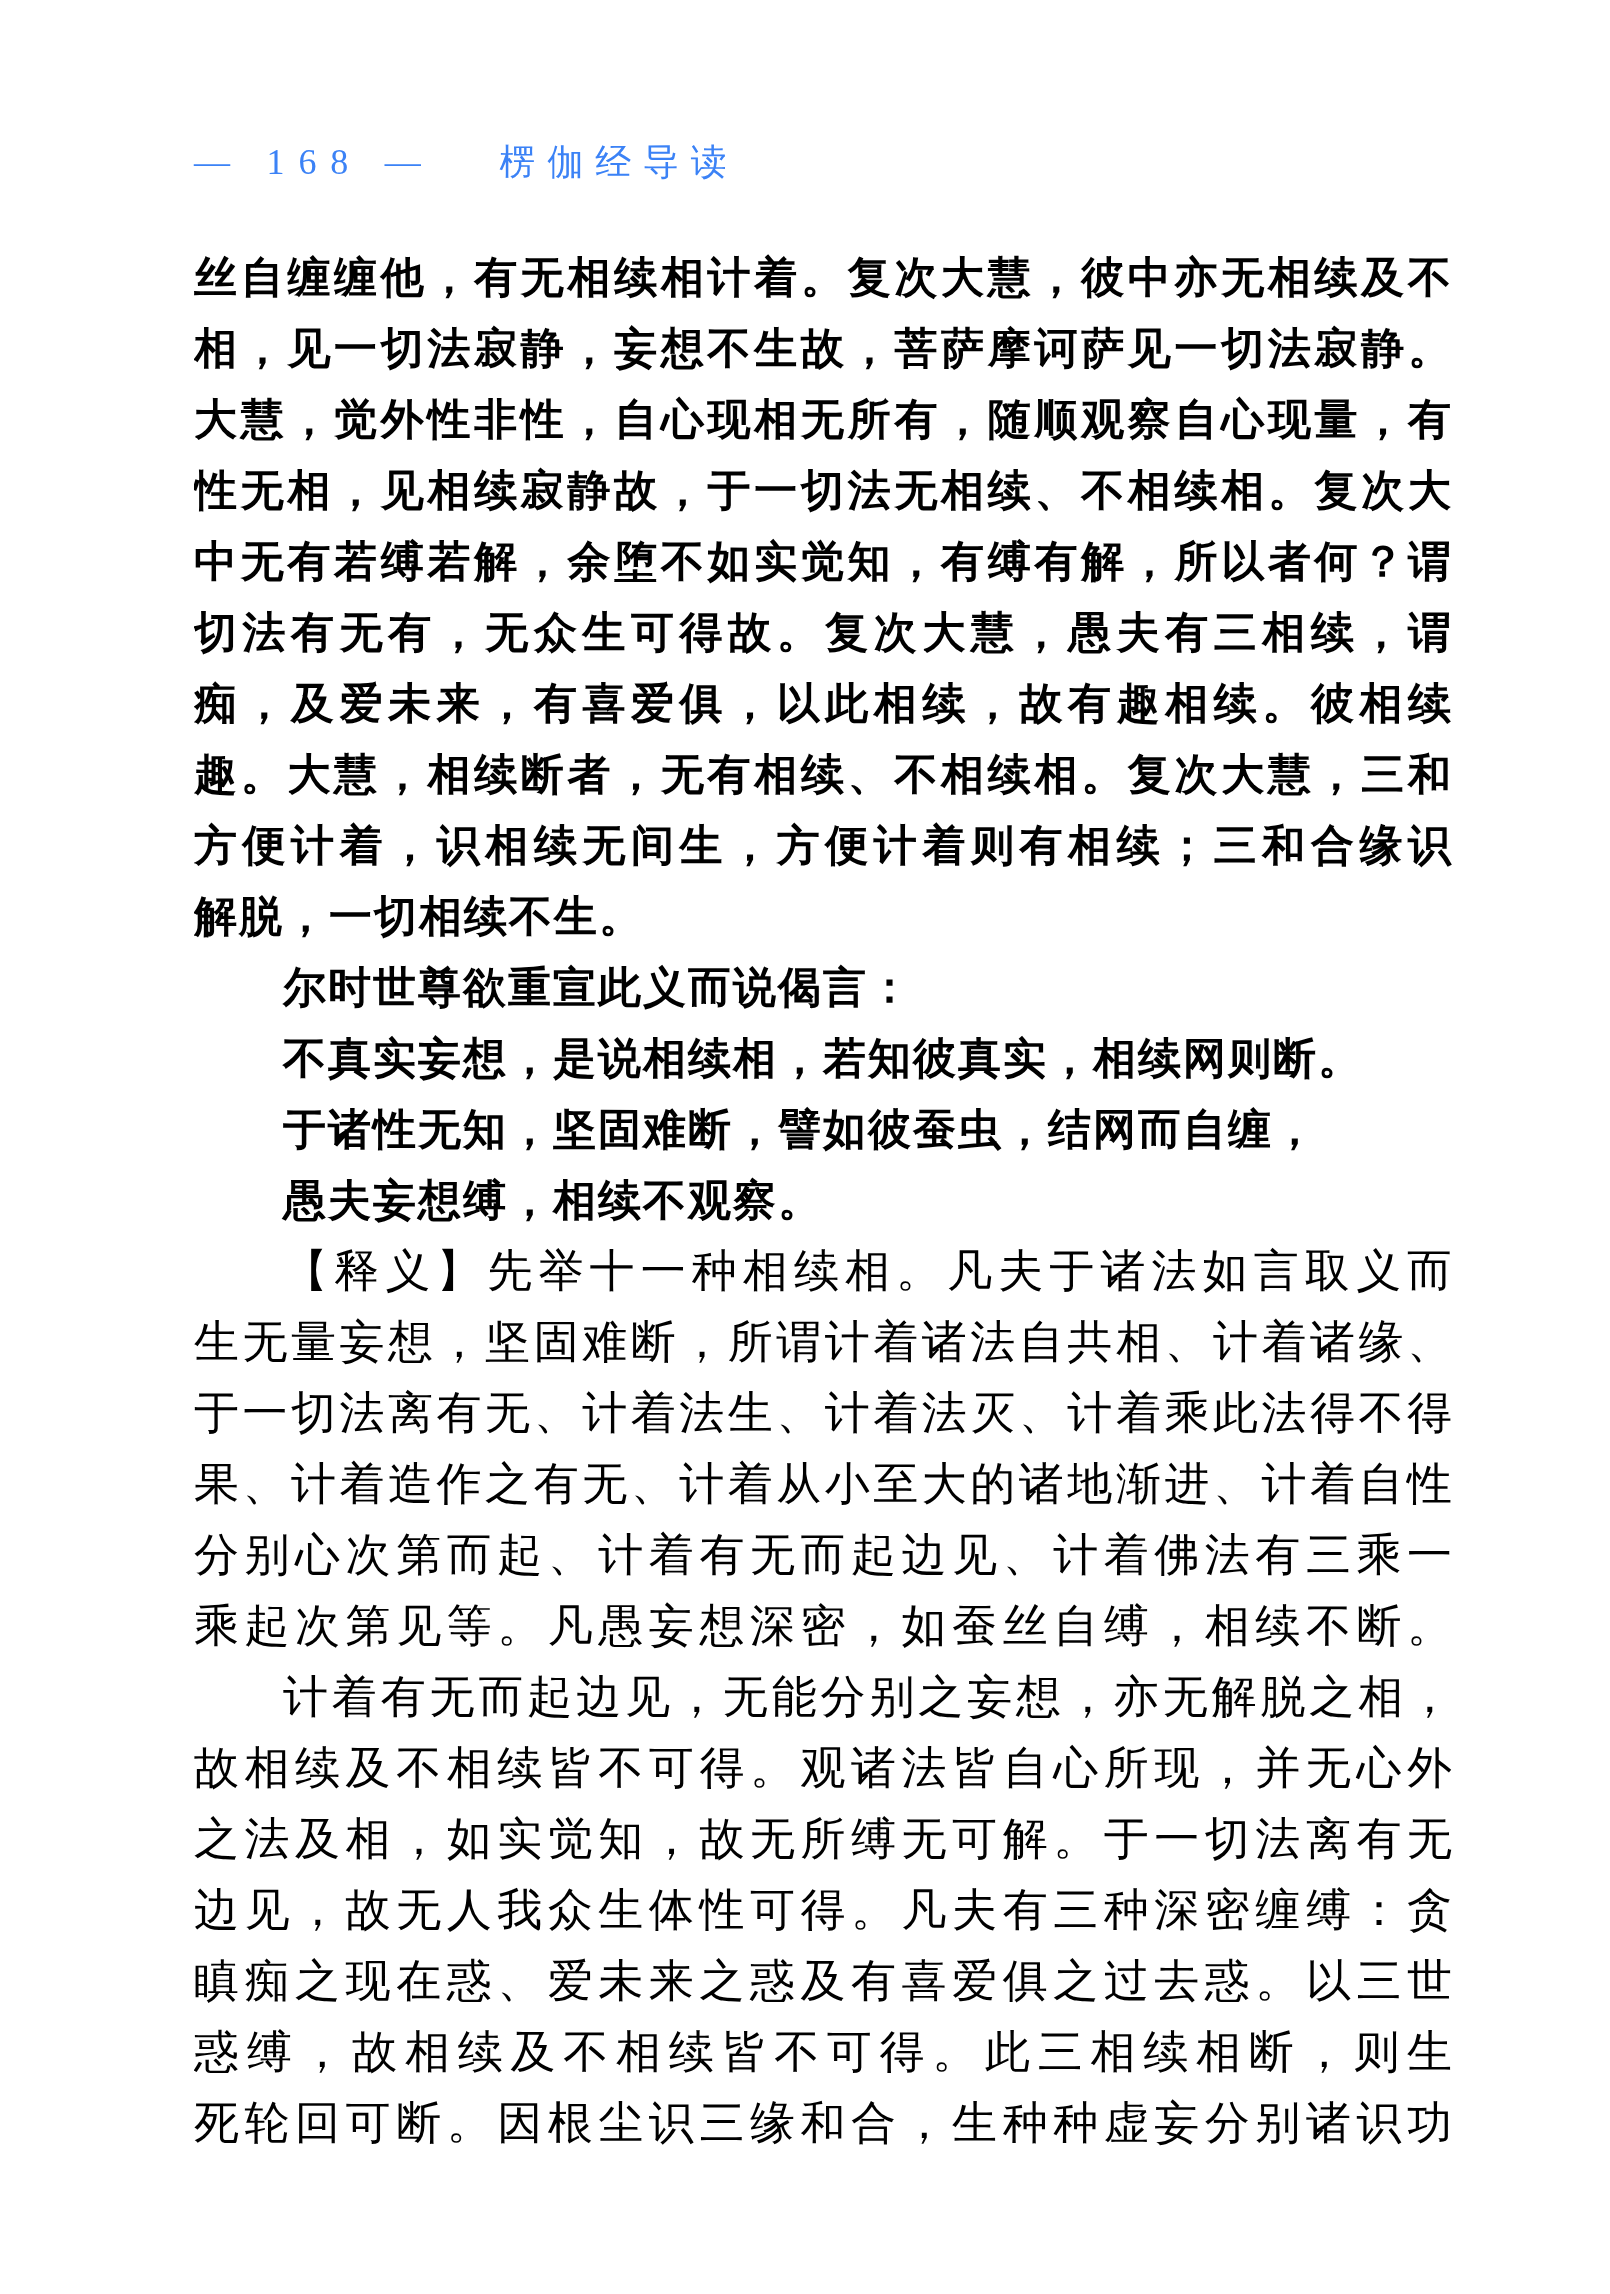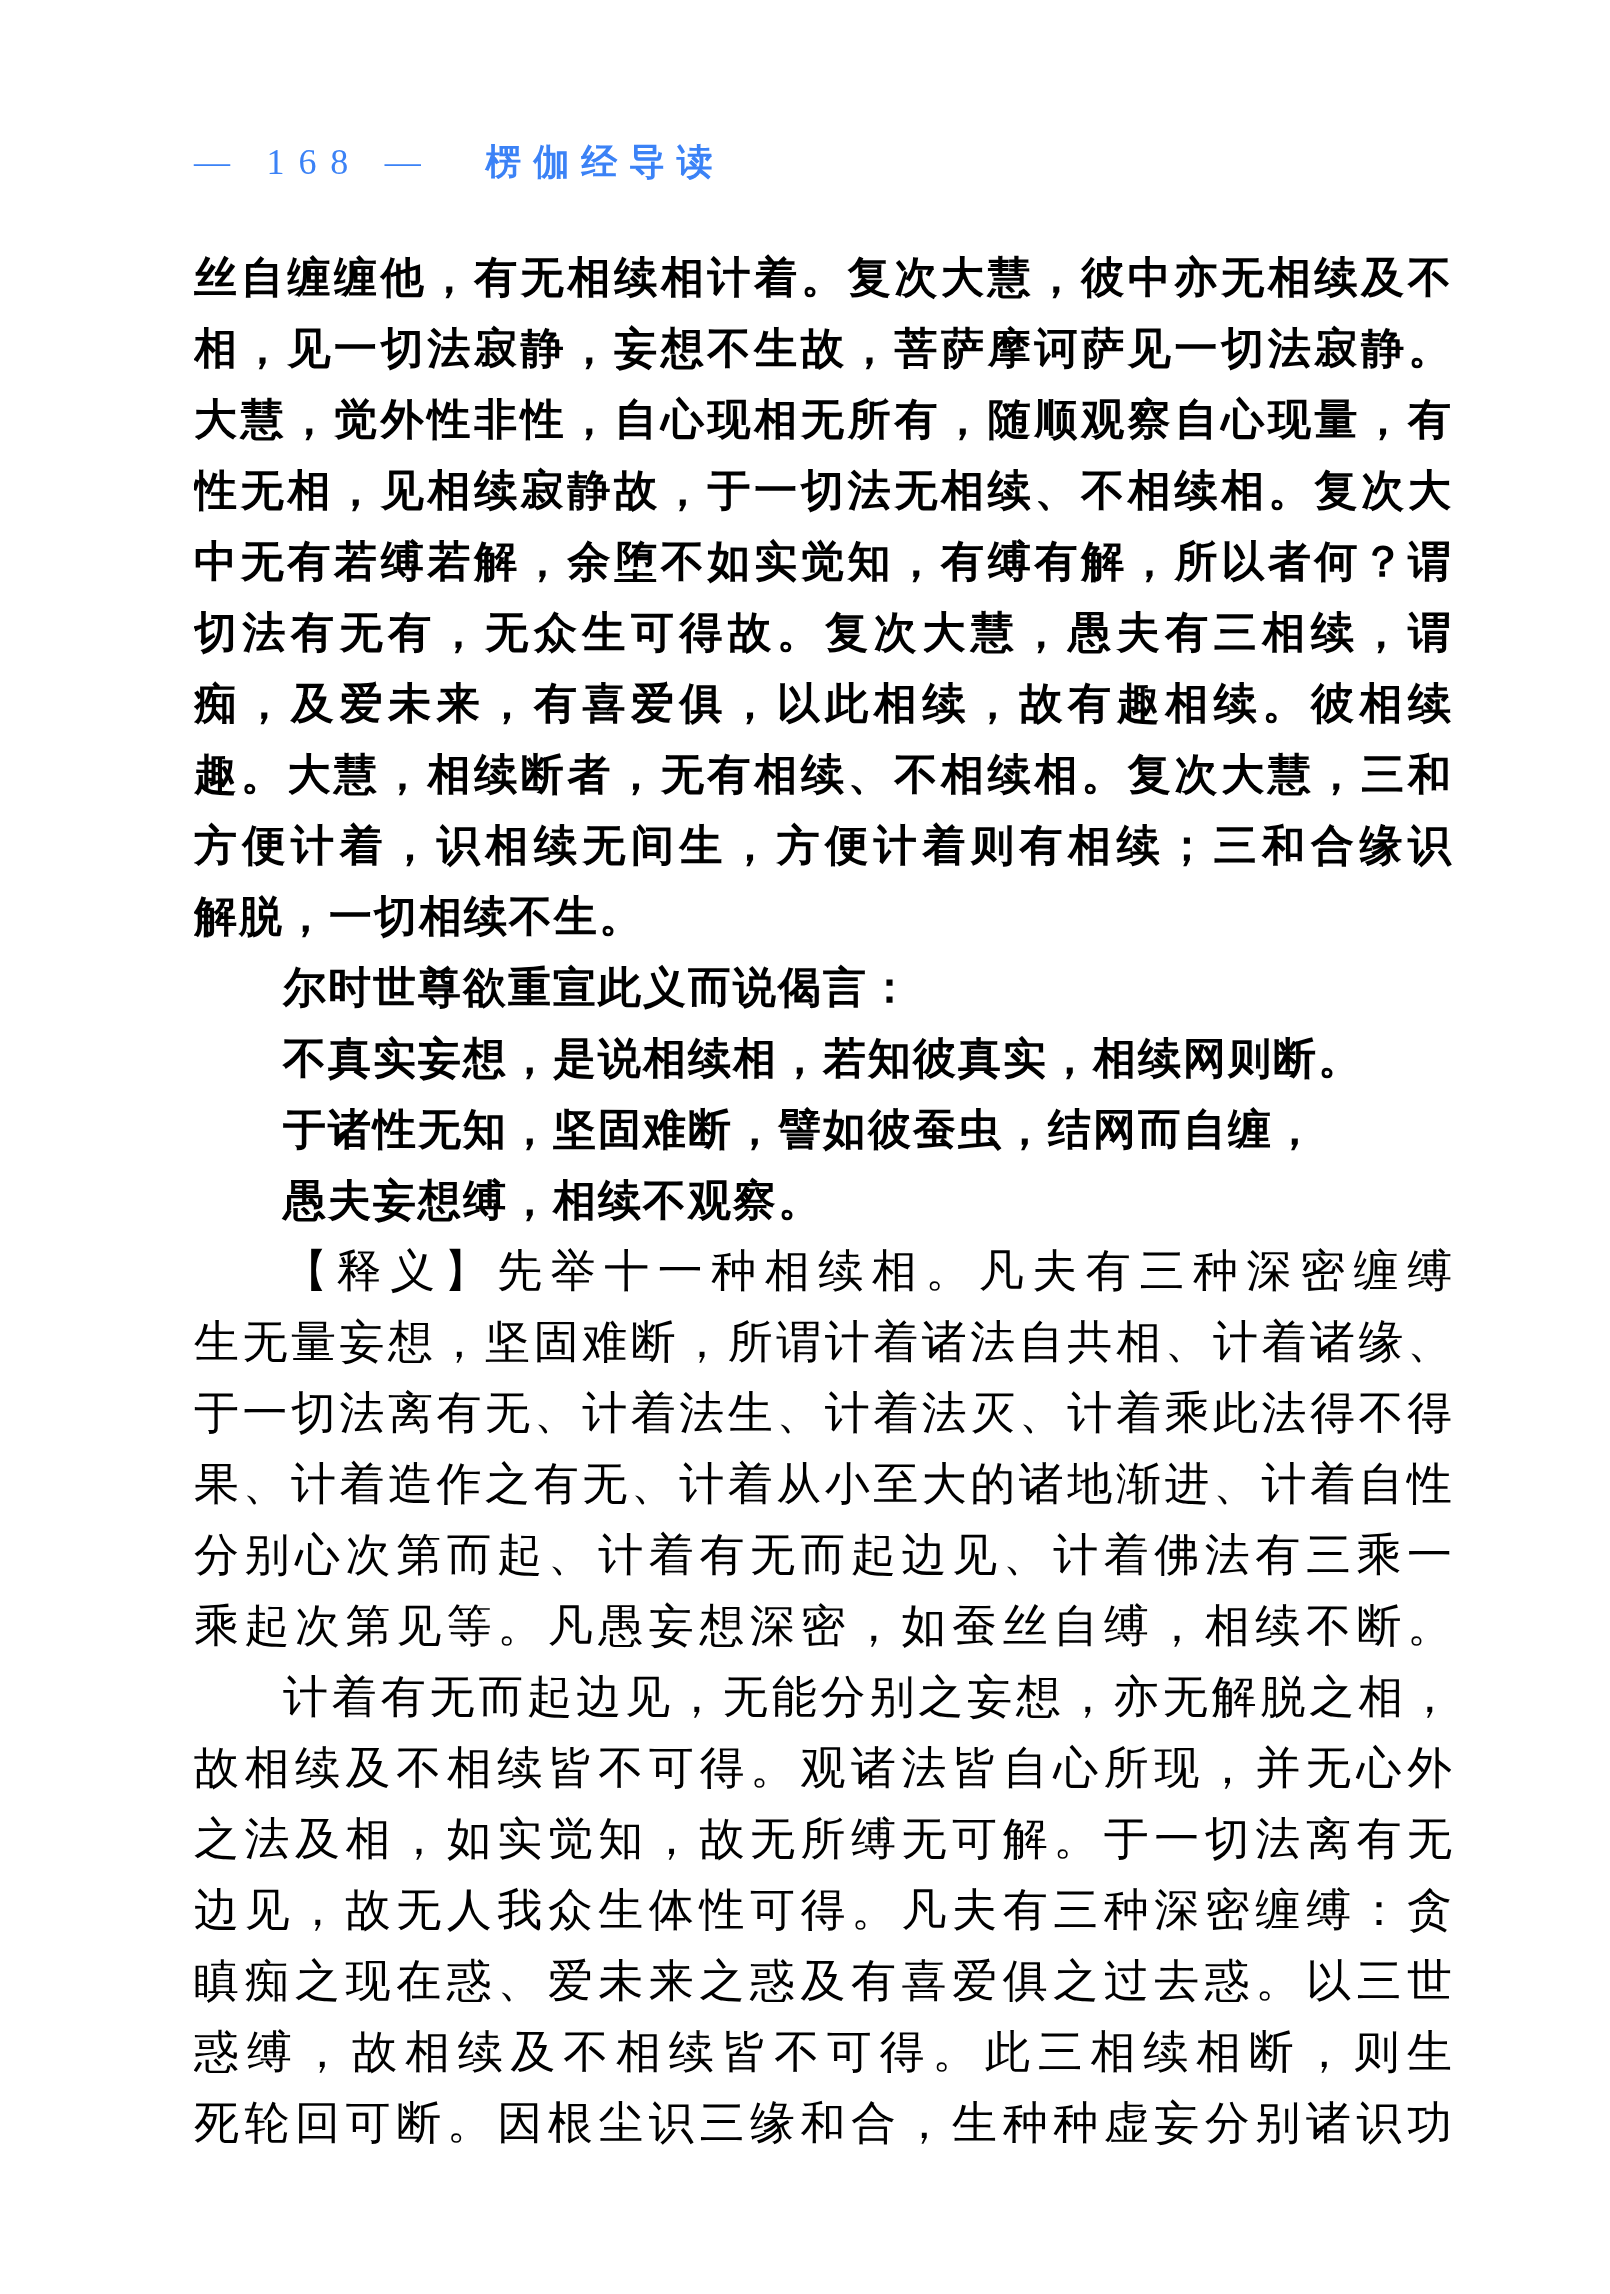--- a/index.html
+++ b/index.html
@@ -19,23 +19,23 @@
     align-items: baseline;
     font-family: "Liberation Serif", serif;
     font-size: 36px;
     color: #3b82f6;
   }
   .running-head .folio {
     letter-spacing: 13.8px;
     font-weight: 400;
   }
   .running-head .book-title {
-    margin-left: 51px;
+    margin-left: 65px;
     letter-spacing: 11.8px;
-    font-weight: 700;
+    font-weight: 400;
   }
   .content {
     position: absolute;
     left: 194px;
     top: 242px;
     width: 1259px;
   }
   .ln {
     height: 71px;
     line-height: 71px;
@@ -93,21 +93,21 @@
 
     <div class="ln sutra ind">尔时世尊欲重宣此义而说偈言：</div>
 
     <div>
       <div class="ln sutra ind">不真实妄想，是说相续相，若知彼真实，相续网则断。</div>
       <div class="ln sutra ind">于诸性无知，坚固难断，譬如彼蚕虫，结网而自缠，</div>
       <div class="ln sutra ind">愚夫妄想缚，相续不观察。</div>
     </div>
 
     <div>
-      <div class="ln comm j ind">【释义】先举十一种相续相。凡夫有三种深密缠缚</div>
+      <div class="ln comm j ind">【释义】先举十一种相续相。凡夫于诸法如言取义而</div>
       <div class="ln comm j">生无量妄想，坚固难断，所谓计着诸法自共相、计着诸缘、</div>
       <div class="ln comm j">于一切法离有无、计着法生、计着法灭、计着乘此法得不得</div>
       <div class="ln comm j">果、计着造作之有无、计着从小至大的诸地渐进、计着自性</div>
       <div class="ln comm j">分别心次第而起、计着有无而起边见、计着佛法有三乘一</div>
       <div class="ln comm j">乘起次第见等。凡愚妄想深密，如蚕丝自缚，相续不断。</div>
     </div>
 
     <div>
       <div class="ln comm j ind">计着有无而起边见，无能分别之妄想，亦无解脱之相，</div>
       <div class="ln comm j">故相续及不相续皆不可得。观诸法皆自心所现，并无心外</div>

